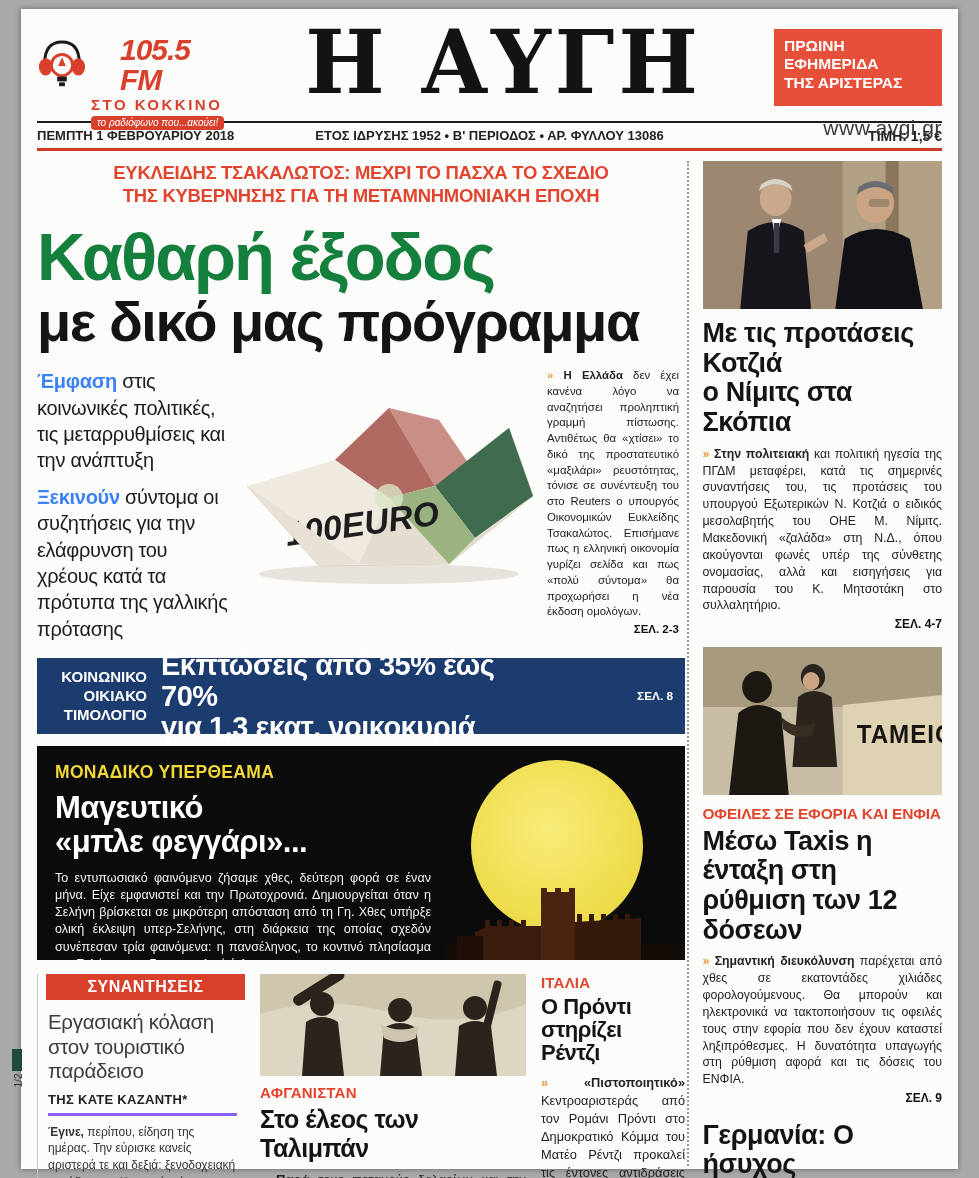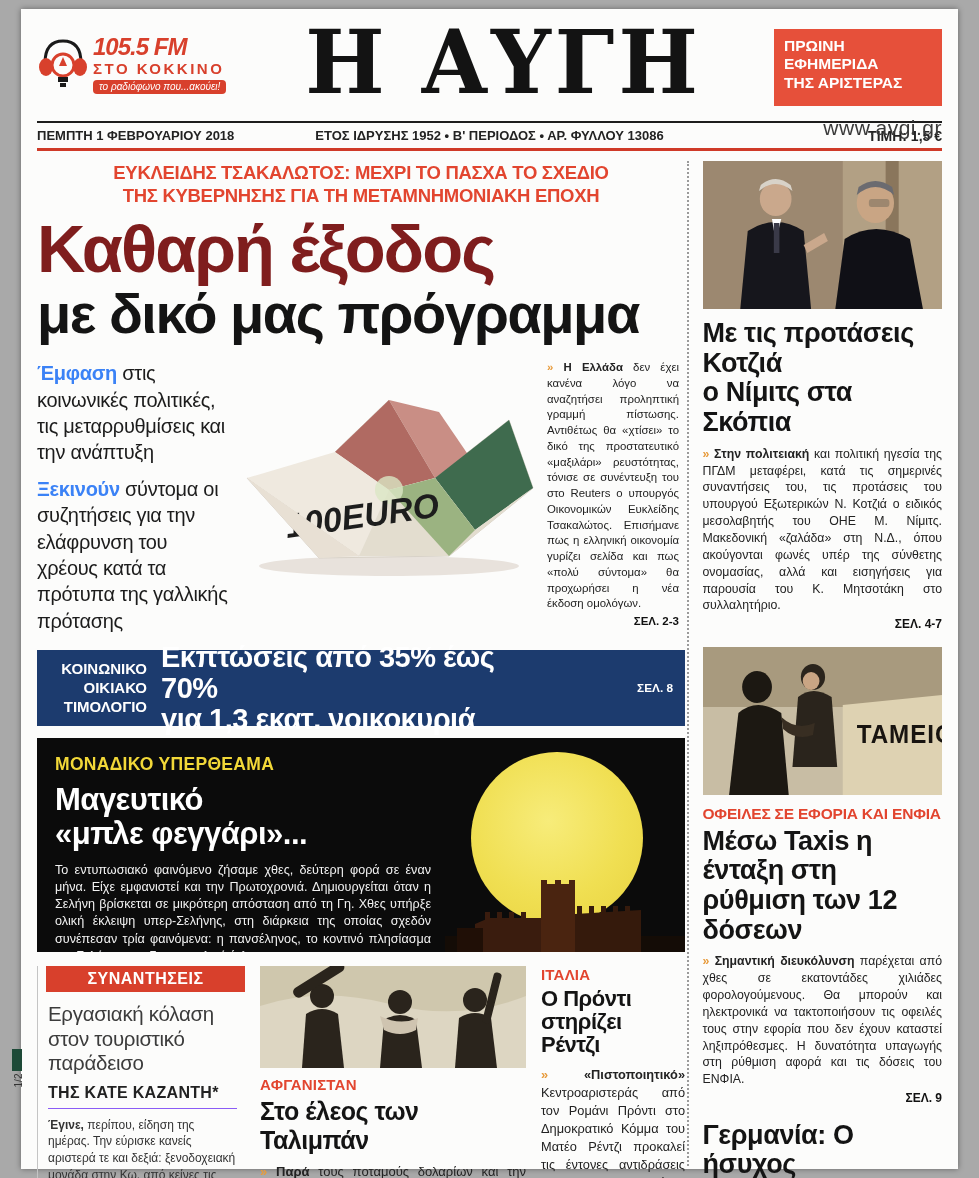--- a/index.html
+++ b/index.html
@@ -4,21 +4,21 @@
 <style>
   * { margin:0; padding:0; box-sizing:border-box; }
   html,body { width:979px; background:#a9a9a9; font-family:"Liberation Sans",sans-serif; }
   body { height:1178px; overflow:hidden; }
   .page { width:937px; height:1160px; margin:9px auto 0 auto; background:#fcfcfb; box-shadow:0 0 6px rgba(0,0,0,.4); padding:14px 16px 10px 16px; position:relative; }
 
   
   .header { display:flex; align-items:flex-start; height:96px; position:relative; }
   .radio-logo { width:196px; padding-top:12px; display:flex; gap:4px; }
   .radio-text { line-height:1; }
-  .radio-freq { color:#d8402c; font-weight:bold; font-style:italic; font-size:24px; letter-spacing:-1px; }
+  .radio-freq { color:#d8402c; font-weight:bold; font-style:italic; font-size:30px; letter-spacing:-1px;margin-left:29px; }
   .radio-name { color:#d8402c; font-weight:bold; font-size:15px; letter-spacing:2.5px; margin-top:2px; }
   .radio-slogan { background:#d8402c; color:#fff; font-style:italic; font-size:10px; border-radius:4px; padding:2px 6px; margin-top:4px; display:inline-block; white-space:nowrap; }
   .masthead { flex:1; text-align:center; font-family:"DejaVu Serif","Liberation Serif",serif; font-weight:bold; font-size:84px; line-height:.95; letter-spacing:4px; color:#131313; transform:scaleY(1.04); }
   .mast-right { width:168px; padding-top:6px; }
   .mast-badge { background:#e6503a; color:#fff; font-weight:bold; font-size:15.5px; line-height:1.18; padding:8px 10px 14px 10px; }
   .website { text-align:right; font-size:21px; color:#3a3a3a; margin-top:10px; letter-spacing:.5px; }
 
   
   .datebar { border-top:2px solid #1d1d1d; border-bottom:3px solid #cf3a28; display:flex; align-items:center; height:30px; font-size:13px; font-weight:bold; color:#222; margin-top:2px; }
   .datebar .d-left { width:250px; }
@@ -26,21 +26,21 @@
   .datebar .d-right { width:250px; text-align:right; font-size:14px; }
 
   
   .bodygrid { display:flex; margin-top:10px; }
   .maincol { width:648px; }
   .divider { width:16px; border-right:2px dotted #9a9a9a; margin-right:14px; height:1005px; }
   .sidecol { width:257px; }
 
   
   .kicker { text-align:center; color:#e2452f; font-weight:bold; font-size:18.5px; line-height:1.25; letter-spacing:-.3px; }
-  .headline1 { font-size:67px; font-weight:bold; color:#7f1d1d; letter-spacing:-2px; line-height:1; margin-top:8px; }
+  .headline1 { font-size:67px; font-weight:bold; color:#15803d; letter-spacing:-2px; line-height:1; margin-top:16px; }
   .headline2 { font-size:56px; font-weight:bold; color:#141414; letter-spacing:-1.5px; line-height:1; margin-top:4px; }
   .leadrow { display:flex; margin-top:18px; }
   .deck { width:196px; font-size:20px; line-height:1.32; color:#1c1c1c; letter-spacing:-.3px; }
   .deck p + p { margin-top:10px; }
   .deck .em { color:#3b82f6; font-weight:bold; }
   .boatwrap { width:314px; padding:0 6px; }
   .summary { width:132px; font-size:11.4px; line-height:1.38; color:#222; text-align:justify; }
   .chev { color:#e79b3c; font-weight:bold; }
   .b { font-weight:bold; }
   .pageref { font-weight:bold; text-align:right; font-size:11.5px; color:#111; margin-top:2px; }
@@ -61,21 +61,21 @@
   .moonpic { flex:1; position:relative; }
   .moon-circle { position:absolute; left:26px; top:14px; width:172px; height:172px; border-radius:50%; background:radial-gradient(circle at 45% 40%, #f7ec7a 0%, #f0df52 55%, #e8d23e 100%); }
   .castle { position:absolute; left:0; bottom:0; width:100%; height:86px; }
 
   
   .bottomrow { display:flex; margin-top:14px; gap:15px; }
   .colA { width:208px; border-left:1px solid #c4c4c4; border-bottom:1px solid #c4c4c4; padding:0 0 8px 0; }
   .colA-inner { padding:0 8px 0 10px; }
   .redbar { background:#d8402c; color:#fff; font-weight:bold; text-align:center; font-size:16px; padding:4px 0; margin:0 0 10px 8px; letter-spacing:.5px; }
   .colA-head { font-size:20.5px; color:#3c3c3c; line-height:1.2; letter-spacing:-.3px; }
-  .byline { font-weight:bold; font-size:16px; color:#222; border-bottom:1px solid #8b5cf6; padding:8px 0 6px 0; letter-spacing:.3px; }
+  .byline { font-weight:bold; font-size:13px; color:#222; border-bottom:3px solid #8b5cf6; padding:8px 0 6px 0; letter-spacing:.3px; }
   .colA-body { font-size:12px; line-height:1.38; color:#333; margin-top:8px; }
   .colA-body .lead { font-weight:bold; }
   .colB { width:266px; }
   .colC { width:144px; }
   .mini-kicker { color:#e2452f; font-weight:bold; font-size:15px; letter-spacing:.2px; }
   .colB-head { font-size:25px; font-weight:bold; color:#141414; letter-spacing:-.5px; margin-top:4px; }
   .colB-body { font-size:13px; line-height:1.34; color:#222; margin-top:8px; text-align:justify; }
   .colC-head { font-size:22px; font-weight:bold; color:#141414; line-height:1.05; letter-spacing:-.5px; margin-top:4px; }
   .colC-body { font-size:12.8px; line-height:1.4; color:#222; margin-top:10px; text-align:justify; }
   .photoB { width:100%; height:102px; display:block; margin-bottom:8px; }

